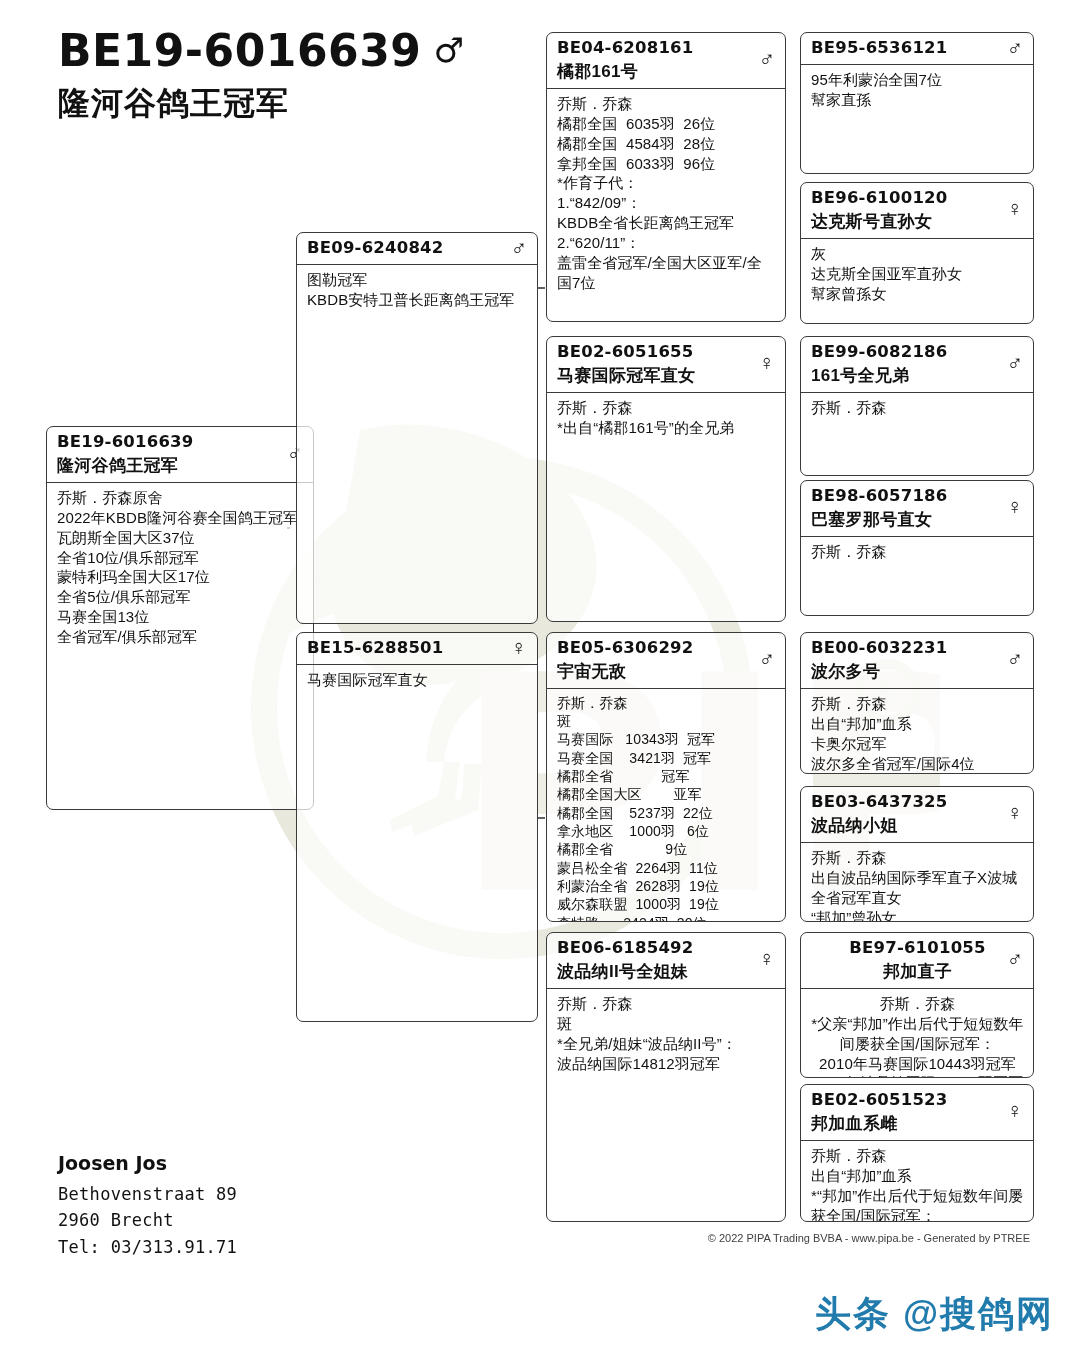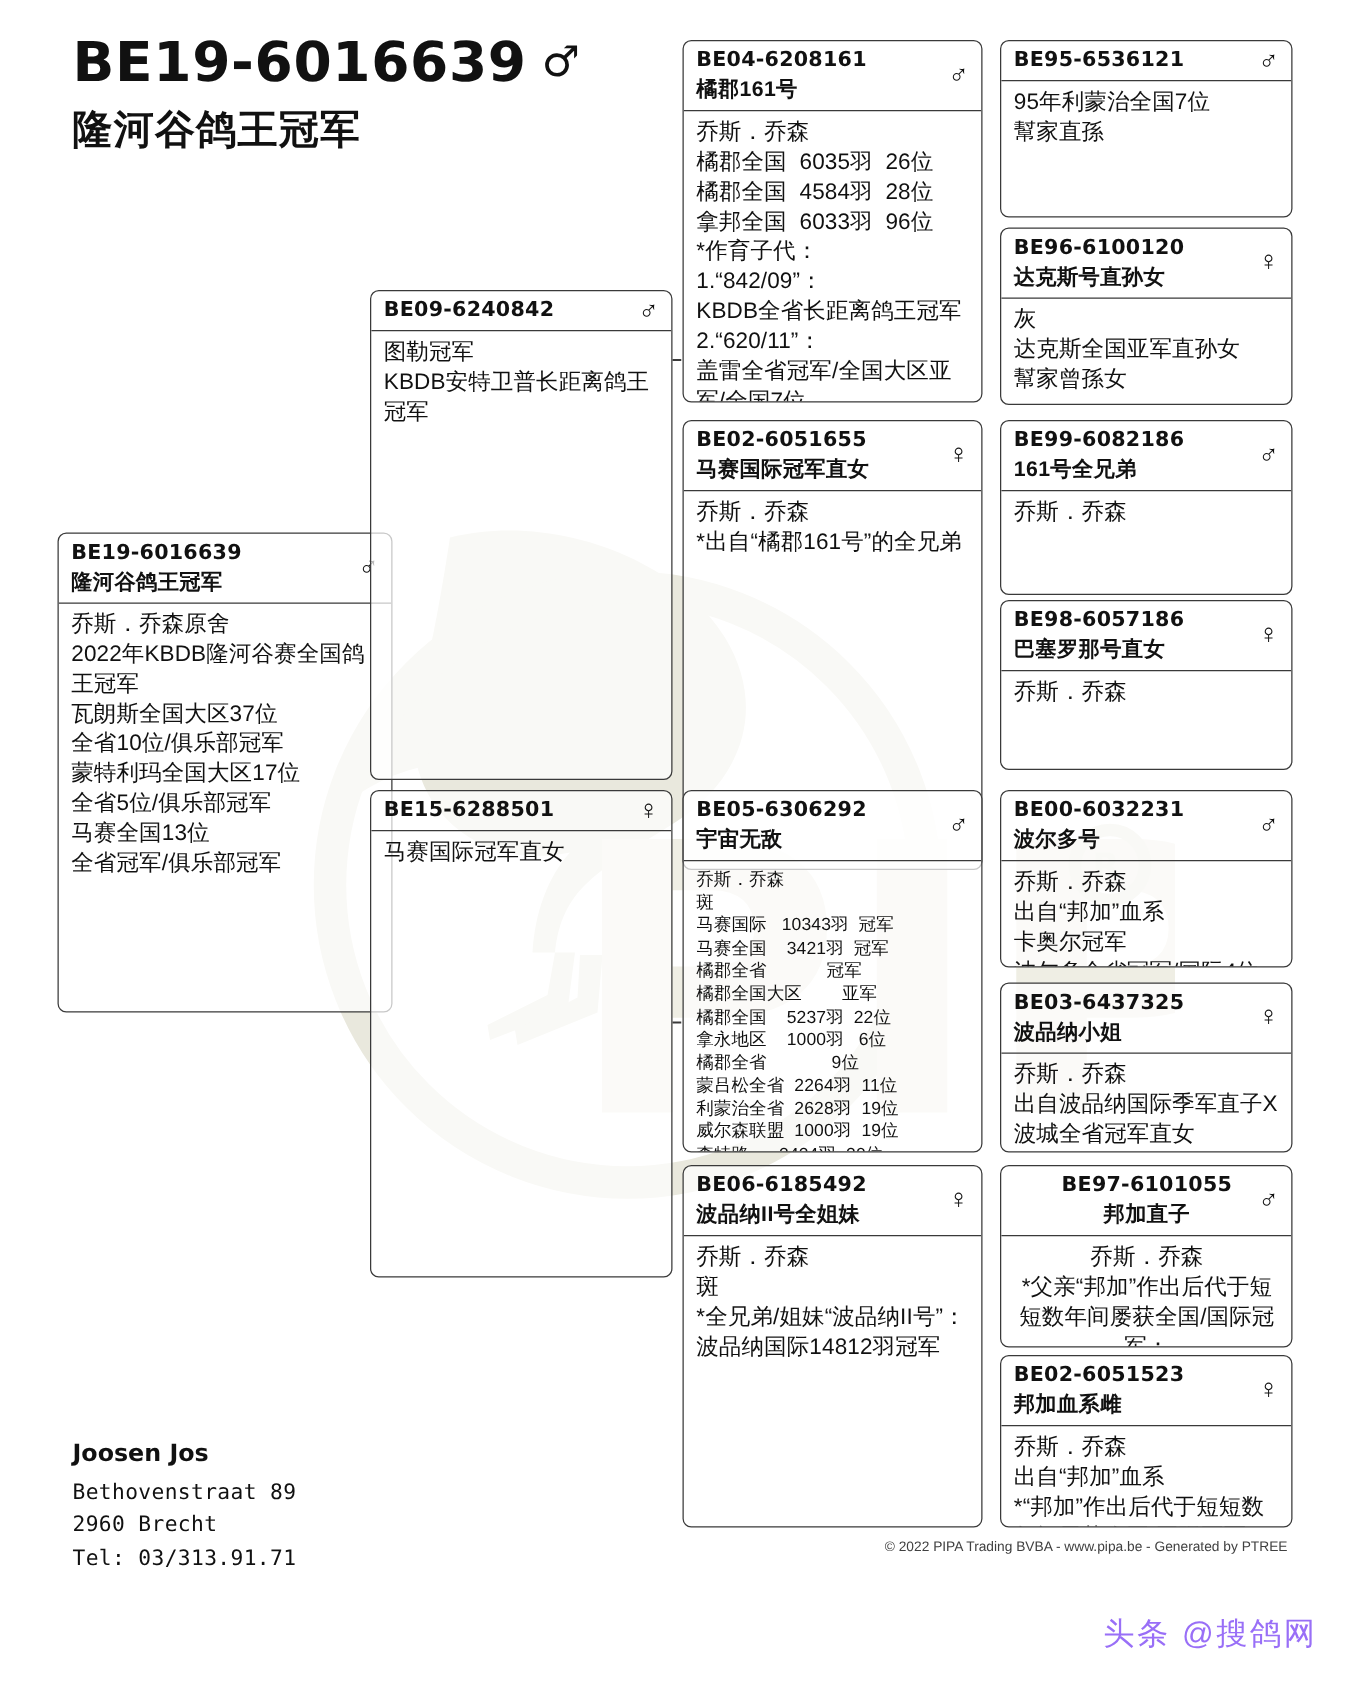--- a/index.html
+++ b/index.html
@@ -96,21 +96,21 @@
     right: 10px;
     top: 50%;
     transform: translateY(-50%);
     font-size: 22px;
     font-weight: bold;
     line-height: 1;
   }
   .card.hdr-tall .hdr .sex { top: 26px; }
   .card .body {
     padding: 5px 9px 6px 10px;
-    font-size: 18px;
+    font-size: 15px;
     line-height: 1.33;
     white-space: pre-wrap;
     word-break: break-all;
     letter-spacing: 0.1px;
   }
 
   
   #lines { position: absolute; left:0; top:0; width:1080px; height:1346px; z-index:1; pointer-events:none; }
 
   
@@ -139,23 +139,23 @@
     font-size: 11px;
     color: #404040;
     z-index: 3;
     white-space: nowrap;
   }
   #sitelogo {
     position: absolute;
     right: 26px;
     top: 1290px;
     z-index: 3;
-    font-size: 25px;
-    font-weight: normal;
-    color: #8b5cf6;
+    font-size: 36px;
+    font-weight: bold;
+    color: #0369a1;
     letter-spacing: 2px;
     white-space: nowrap;
     opacity: 0.88;
   }
 </style>
 </head>
 <body>
 
 <div id="watermark">
   <svg viewBox="0 0 700 690" xmlns="http://www.w3.org/2000/svg">
@@ -245,21 +245,21 @@
 橘郡全国  6035羽  26位
 橘郡全国  4584羽  28位
 拿邦全国  6033羽  96位
 *作育子代：
 1.“842/09”：
 KBDB全省长距离鸽王冠军
 2.“620/11”：
 盖雷全省冠军/全国大区亚军/全国7位</div>
 </div>
 
-<div class="card hdr-tall" style="left:546px; top:336px; width:240px; height:360px;">
+<div class="card hdr-tall" style="left:546px; top:336px; width:240px; height:286px;">
   <div class="hdr">
     <span class="ringno">BE02-6051655</span>
     <span class="pname">马赛国际冠军直女</span>
     <span class="sex">♀</span>
   </div>
   <div class="body">乔斯．乔森
 *出自“橘郡161号”的全兄弟</div>
 </div>
 
 <div class="card hdr-tall" style="left:546px; top:632px; width:240px; height:290px;">

